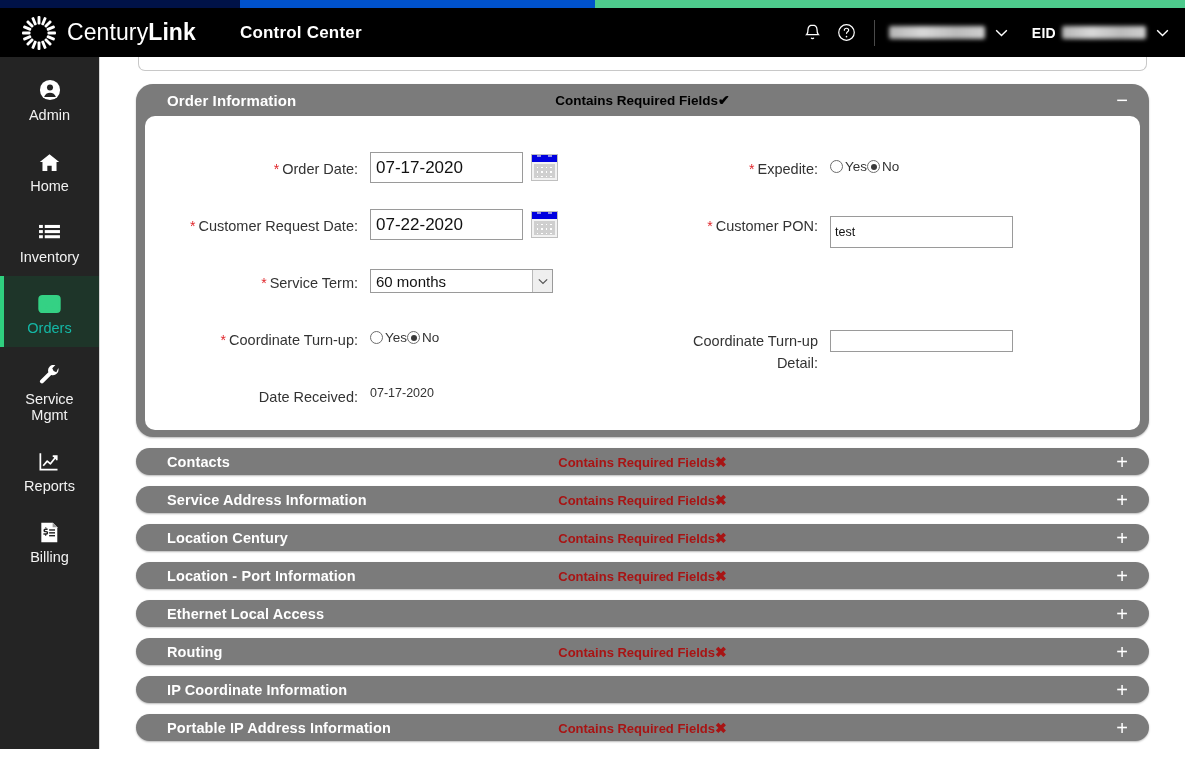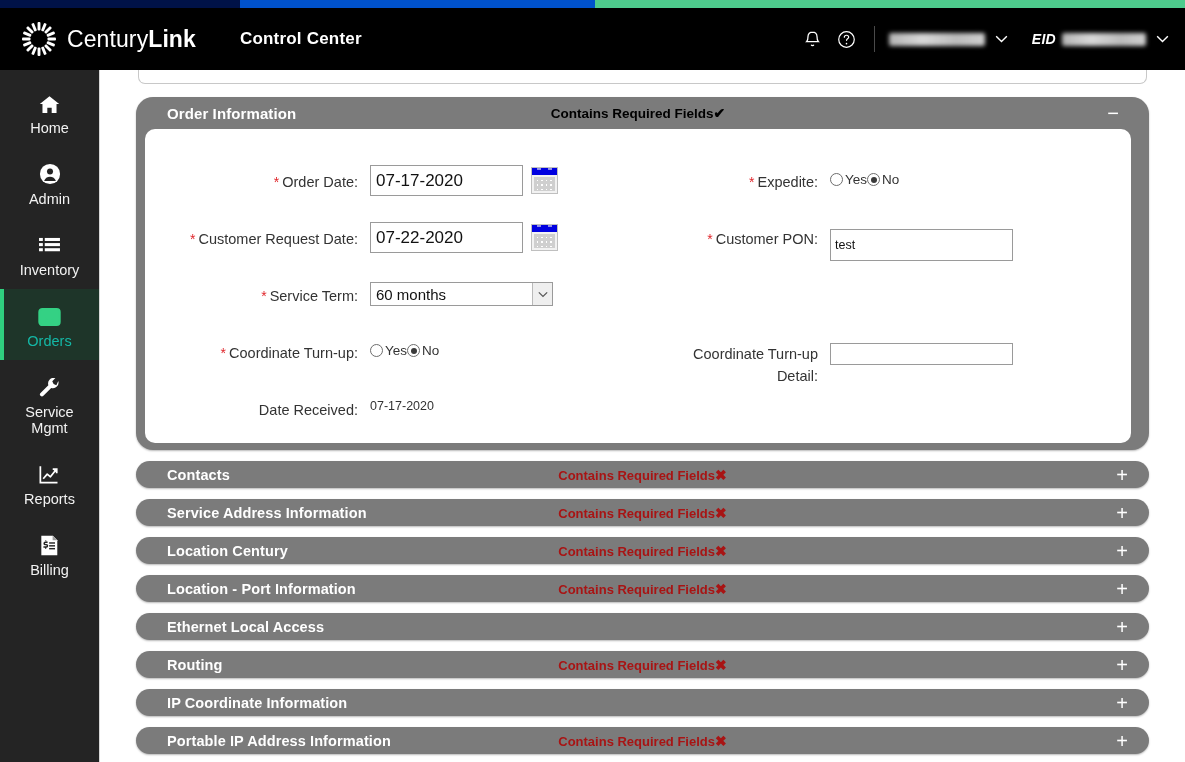--- a/index.html
+++ b/index.html
@@ -12,21 +12,21 @@
   }
 
   
   #accent-strip { display: flex; height: 8px; width: 100%; }
   #accent-navy  { width: 240px;  background: #001247; }
   #accent-blue  { width: 355px;  background: #0052cc; }
   #accent-green { flex: 1;       background: #4ecb8d; }
 
   
   #header {
-    height: 62px; width: 100%;
+    height: 49px; width: 100%;
     background: #000000;
     display: flex; align-items: center;
     position: relative;
     justify-content: center;
   }
   #brand { display: flex; align-items: center; margin-left: 22px; }
   #logo-mark { width: 34px; height: 34px; position: relative; }
   #brand-name {
     color: #ffffff; font-size: 23px; margin-left: 11px;
     letter-spacing: .1px; font-weight: 400;
@@ -49,21 +49,21 @@
     width: 1px; height: 26px; background: #4a4a4a; margin: 0 14px 0 10px;
   }
   .hdr-menu { display: flex; align-items: center; cursor: pointer; }
   .redacted {
     display: inline-block; height: 13px;
     background: linear-gradient(90deg,#b4b4b4,#d8d8d8 35%,#bcbcbc 70%,#cfcfcf);
     filter: blur(2.2px); border-radius: 2px; vertical-align: middle;
   }
   #user-redact { width: 96px; }
   #eid-redact  { width: 84px; }
-  #eid-label { color:#ffffff; font-size: 14px; font-weight: 700; margin-right: 6px; letter-spacing:.3px;font-style:italic;}
+  #eid-label { color:#ffffff; font-size: 14px; font-weight: 700; margin-right: 6px; letter-spacing:.3px;}
   .chev { margin-left: 10px; color:#ffffff; display:flex; align-items:center; }
 
   
   #body-wrap { display: flex; height: calc(762px - 70px); width: 100%; }
 
   
   #sidebar {
     width: 99px; background: #242424; flex: 0 0 99px;
     display: flex; flex-direction: column; align-items: stretch;
     padding-top: 6px;
@@ -99,21 +99,21 @@
     height: 14px; margin: 0 2px 0 2px;
     border: 1px solid #c8c8c8; border-top: none;
     border-radius: 0 0 7px 7px; background: #ffffff;
   }
 
   
   .section-open {
     margin-top: 13px;
     background: #7b7b7b;
     border-radius: 17px;
-    padding: 0 9px 7px 0;
+    padding: 0 0 7px 0;
     box-shadow: 0 1px 2px rgba(0,0,0,.28);
   }
   .sec-head {
     height: 32px; display: flex; align-items: center;
     padding: 0 18px 0 31px; position: relative;
   }
   .sec-title {
     color: #ffffff; font-size: 15px; font-weight: 700; letter-spacing: .1px;
   }
   .sec-flag {
@@ -288,36 +288,36 @@
     </div>
   </div>
 </div>
 
 <div id="body-wrap">
 
   <nav id="sidebar">
 
     <div class="nav-item">
       <span class="nav-ico">
-        <svg width="21" height="19" viewBox="0 0 22 20" fill="#ffffff">
-            <path d="M11 1.2 0.8 9.6h2.8V19h5.1v-5.6h4.6V19h5.1V9.6h2.8z"></path>
-          </svg>
-      </span>
-      <span class="nav-lbl">Home</span>
-    </div>
-
-    <div class="nav-item">
-      <span class="nav-ico">
         <svg width="22" height="22" viewBox="0 0 24 24" fill="#ffffff">
           <circle cx="12" cy="12" r="11"></circle>
           <circle cx="12" cy="9.2" r="3.3" fill="#242424"></circle>
           <path d="M5.6 19.6c.9-3 3.4-4.6 6.4-4.6s5.5 1.6 6.4 4.6z" fill="#242424"></path>
         </svg>
       </span>
       <span class="nav-lbl">Admin</span>
+    </div>
+
+    <div class="nav-item">
+      <span class="nav-ico">
+        <svg width="21" height="19" viewBox="0 0 22 20" fill="#ffffff">
+            <path d="M11 1.2 0.8 9.6h2.8V19h5.1v-5.6h4.6V19h5.1V9.6h2.8z"></path>
+          </svg>
+      </span>
+      <span class="nav-lbl">Home</span>
     </div>
 
     <div class="nav-item">
       <span class="nav-ico">
         <svg width="21" height="19" viewBox="0 0 22 20" fill="#ffffff">
           <rect x="0" y="1" width="4" height="3.2"></rect>
             <rect x="6" y="1" width="16" height="3.2"></rect>
           <rect x="0" y="6.4" width="4" height="3.2"></rect>
             <rect x="6" y="6.4" width="16" height="3.2"></rect>
           <rect x="0" y="11.8" width="4" height="3.2"></rect>

